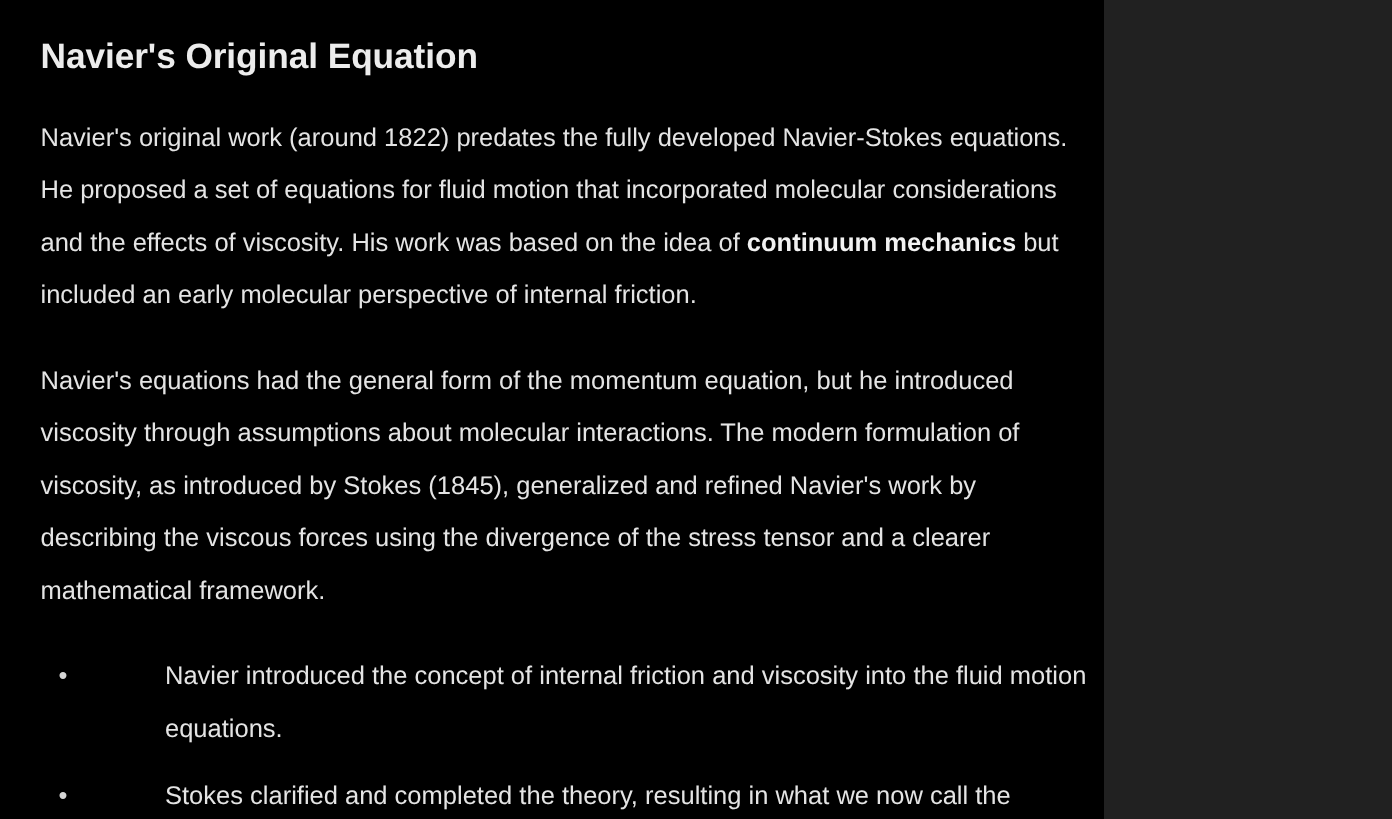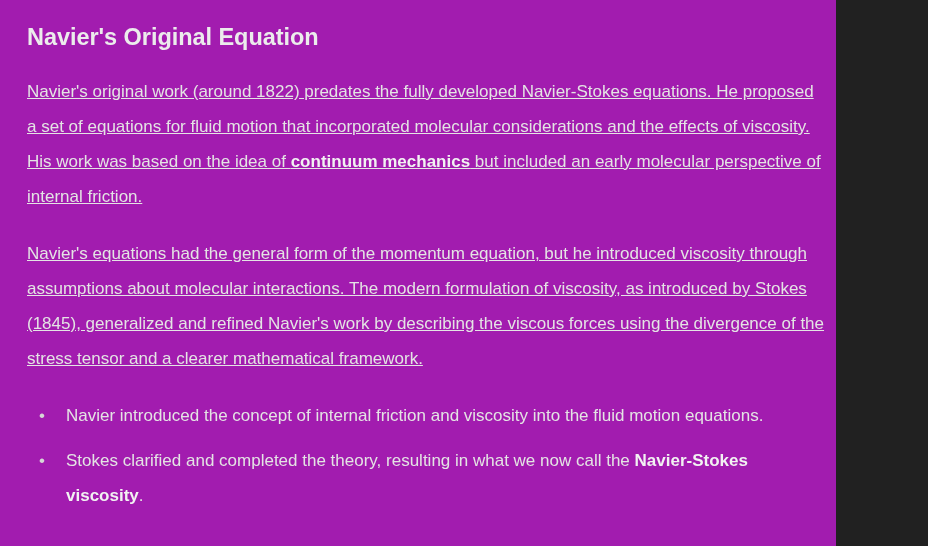--- a/index.html
+++ b/index.html
@@ -9,44 +9,43 @@
   body {
     width: 928px;
     height: 546px;
     background: #212121;
     font-family: "Liberation Sans", sans-serif;
     overflow: hidden;
   }
 
   .article {
     box-sizing: border-box;
-    width: 836px;
+    width: 736px;
     height: 546px;
     padding: 22px 10px 0 27px;
-    background: #a21caf;
+    background: #000000;
   }
 
   .doc-heading {
     margin: 0 0 22px 0;
     padding: 0;
     font-size: 23.5px;
     font-weight: bold;
     line-height: 30px;
     letter-spacing: -0.05px;
     color: #ececec;
   }
 
   .doc-paragraph {
     margin: 0 0 22px 0;
     padding: 0;
     font-size: 17px;
     line-height: 35px;
     color: #e4e4e4;
     max-width: 893px;
-    text-decoration: underline;
   }
 
   .doc-paragraph.tight {
     margin-bottom: 18px;
   }
 
   .doc-paragraph strong,
   .bullet-text strong {
     font-weight: bold;
     color: #f2f2f2;
@@ -74,20 +73,21 @@
     top: 0;
     width: 16px;
     line-height: 35px;
     color: #d6d6d6;
     font-size: 17px;
     text-align: left;
   }
 
   .bullet-text {
     display: block;
+    margin-left: 44px;
   }
 </style>
 </head>
 <body style="background: rgb(33, 33, 33);">
 
 <article class="article">
 
   <h1 class="doc-heading">Navier's Original Equation</h1>
 
   <p class="doc-paragraph" id="paragraph-1"><span>Navier's original work (around 1822) predates the fully developed Navier-Stokes equations. He proposed a set of equations for fluid motion that incorporated molecular considerations and the effects of viscosity. His work was based on the idea of </span><strong>continuum mechanics</strong><span> but included an early molecular perspective of internal friction.</span></p>

